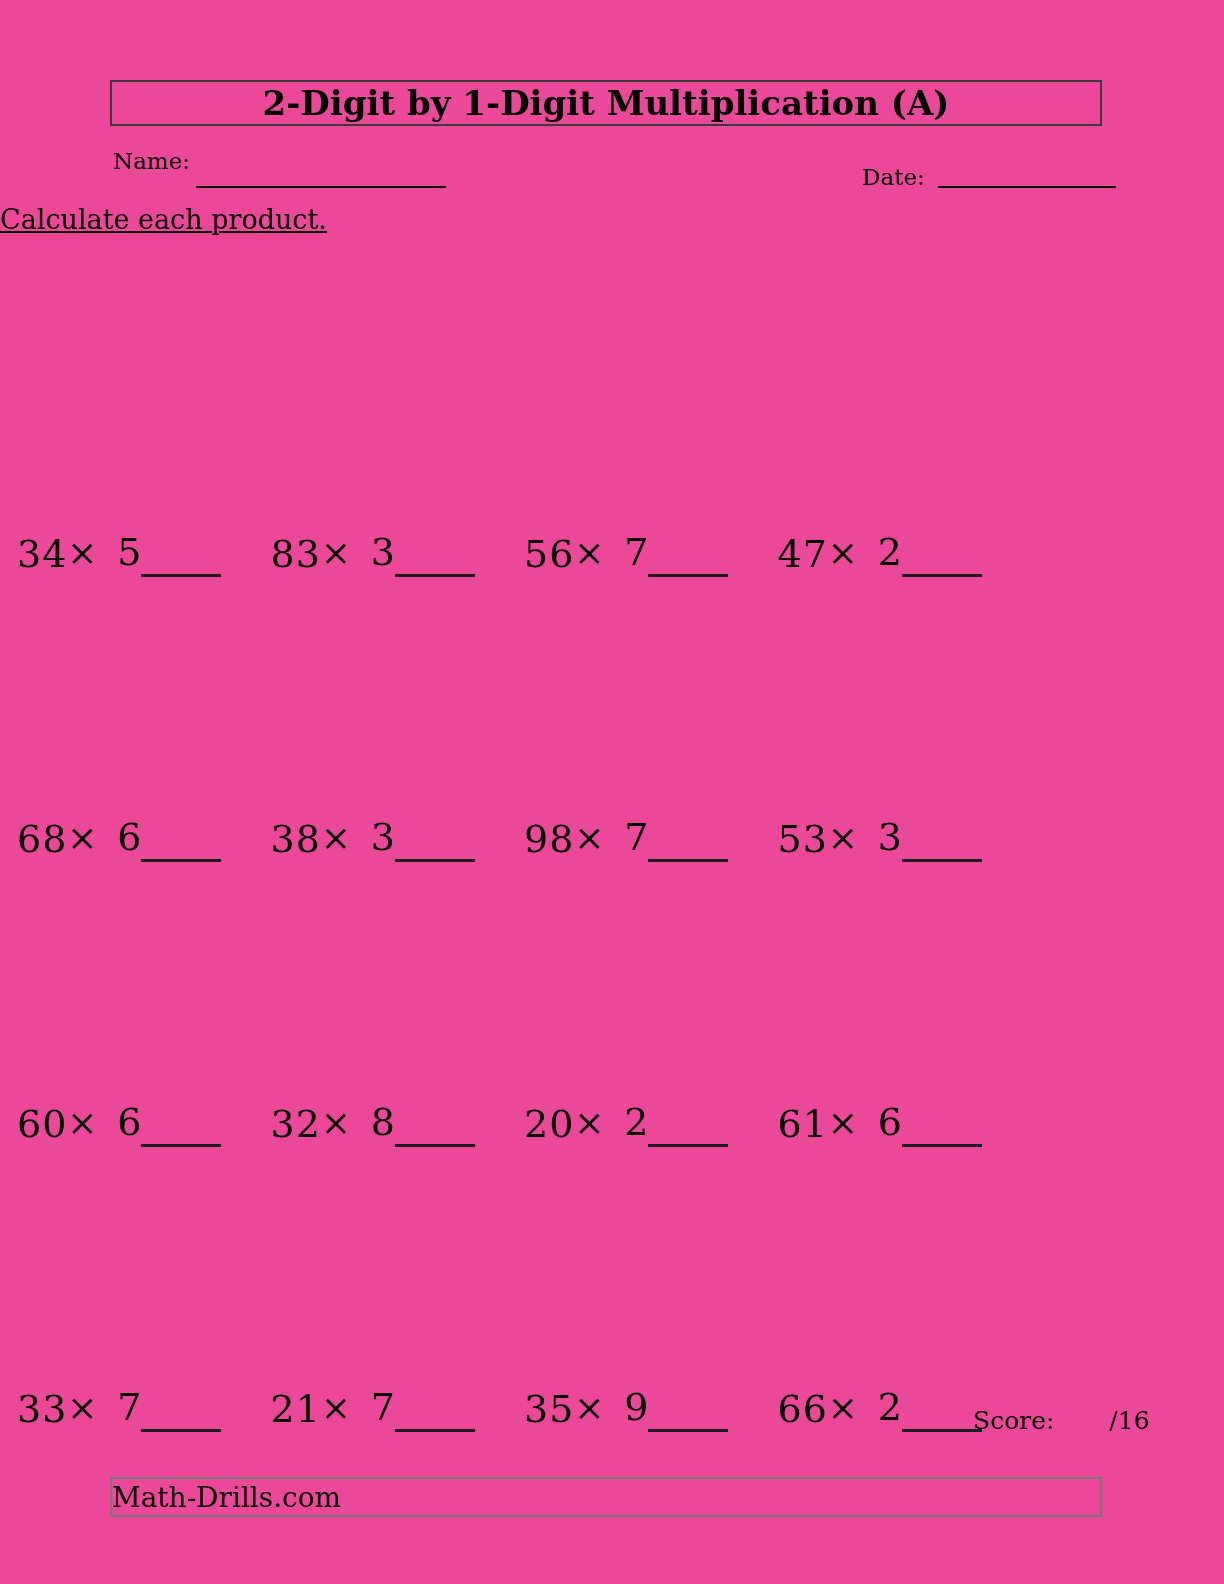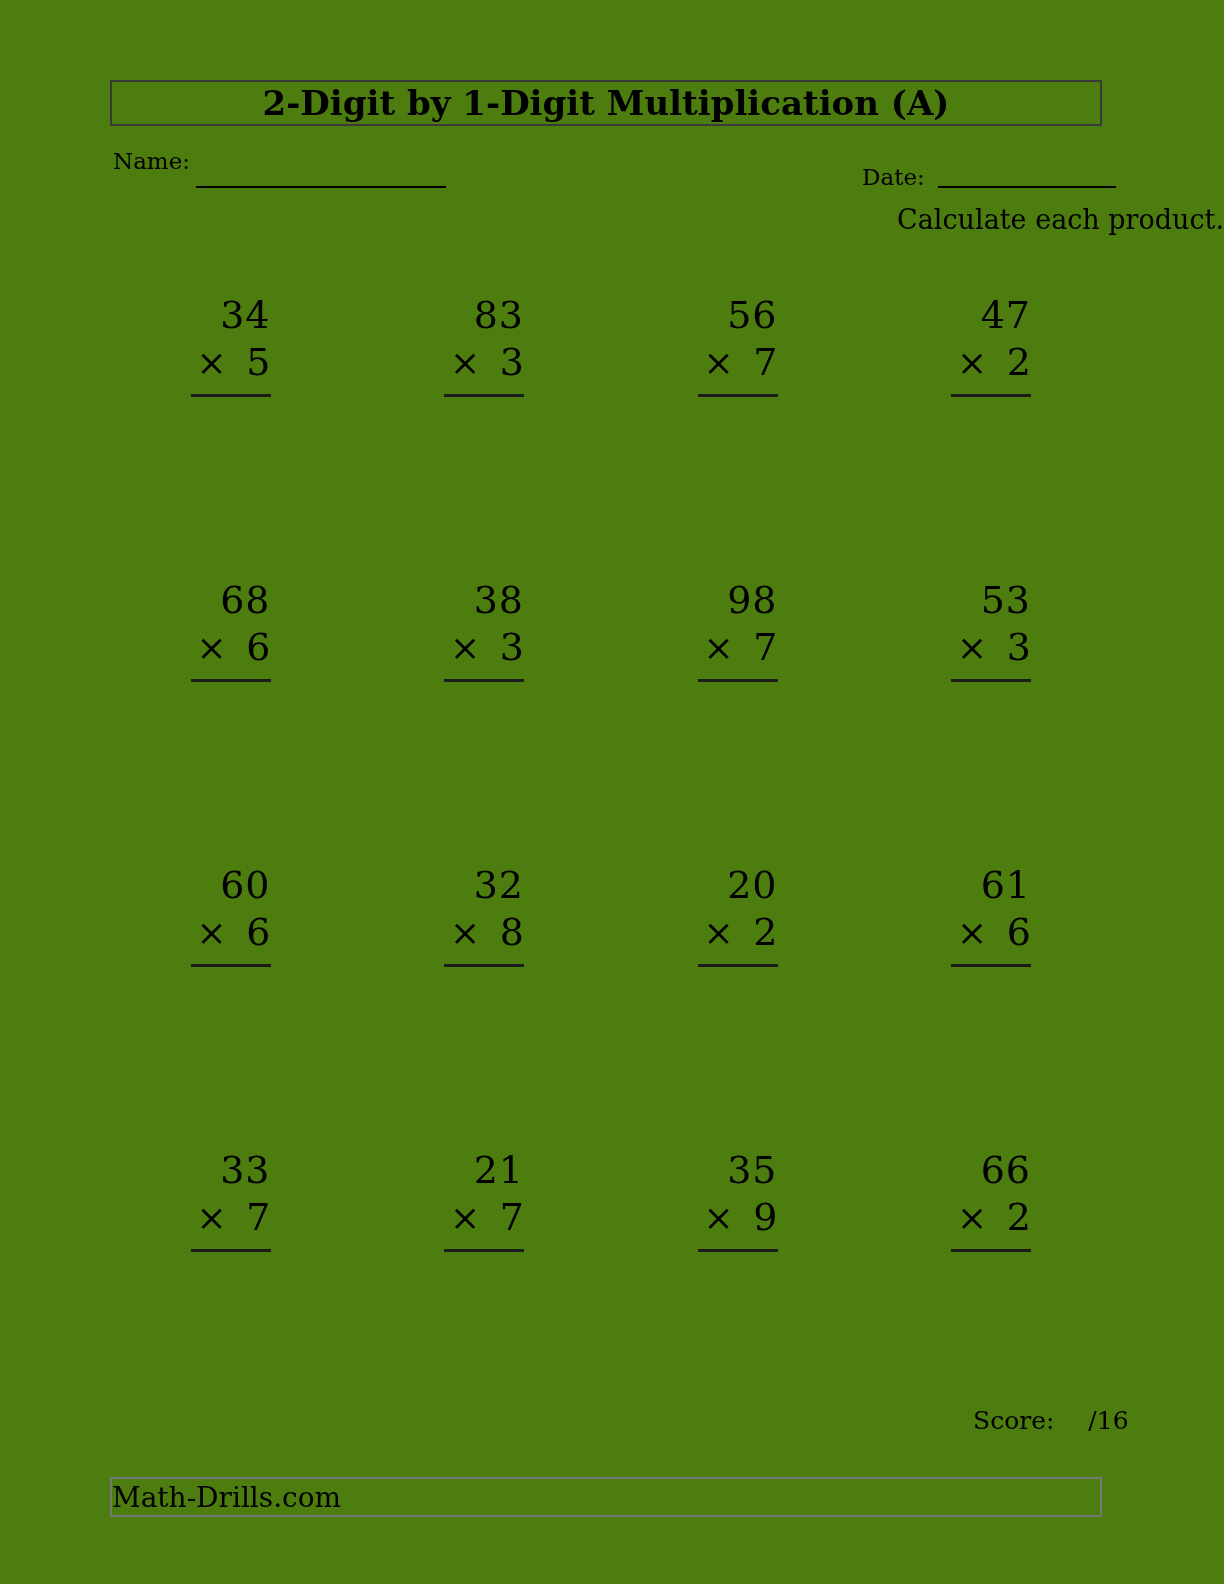--- a/index.html
+++ b/index.html
@@ -5,21 +5,21 @@
   * { margin: 0; padding: 0; box-sizing: border-box; }
   html, body { background: #ffffff; }
   body {
     font-family: "DejaVu Serif", "Liberation Serif", serif;
     color: #000000;
   }
   .page {
     position: relative;
     width: 1224px;
     height: 1584px;
-    background: #4d7c0f;
+    background: #ec4899;
     overflow: hidden;
   }
 
   
   .title-box {
     position: absolute;
     left: 110px; top: 80px;
     width: 992px; height: 46px;
     border: 2px solid #3a3a3a;
     display: flex; align-items: center; justify-content: center;
@@ -44,35 +44,36 @@
     height: 0;
   }
   .name-line { left: 196px; top: 186px; width: 250px; }
   .date-line { left: 938px; top: 186px; width: 178px; }
 
   
   .instruction {
     position: absolute;
     left: 0; top: 204px;
     width: 1224px;
-    text-align: right;
+    text-align: left;
     font-size: 27px;
+    text-decoration: underline;
   }
 
   
   .problems {
     position: absolute;
     left: 17px; top: 292px;
     display: grid;
     grid-template-columns: repeat(4, 253.5px);
     grid-auto-rows: 285px;
   }
   .problem {
     display: flex;
-    flex-direction: column;
+    flex-direction: row;
     align-items: flex-end;
   }
   .top-number {
     font-size: 38px;
     line-height: 46px;
     letter-spacing: 1px;
   }
   .multiplier-row {
     width: 74px;
     display: flex;
@@ -87,21 +88,21 @@
     height: 0;
     border-bottom: 3px solid #1c1c1c;
     margin-top: 7px;
   }
 
   
   .score-row {
     position: absolute;
     left: 973px; top: 1406px;
     display: flex;
-    gap: 34px;
+    gap: 55px;
     font-size: 25px;
   }
 
   
   .footer-box {
     position: absolute;
     left: 110px; top: 1477px;
     width: 992px; height: 40px;
     border: 2px solid #777777;
     display: flex; align-items: center; 

